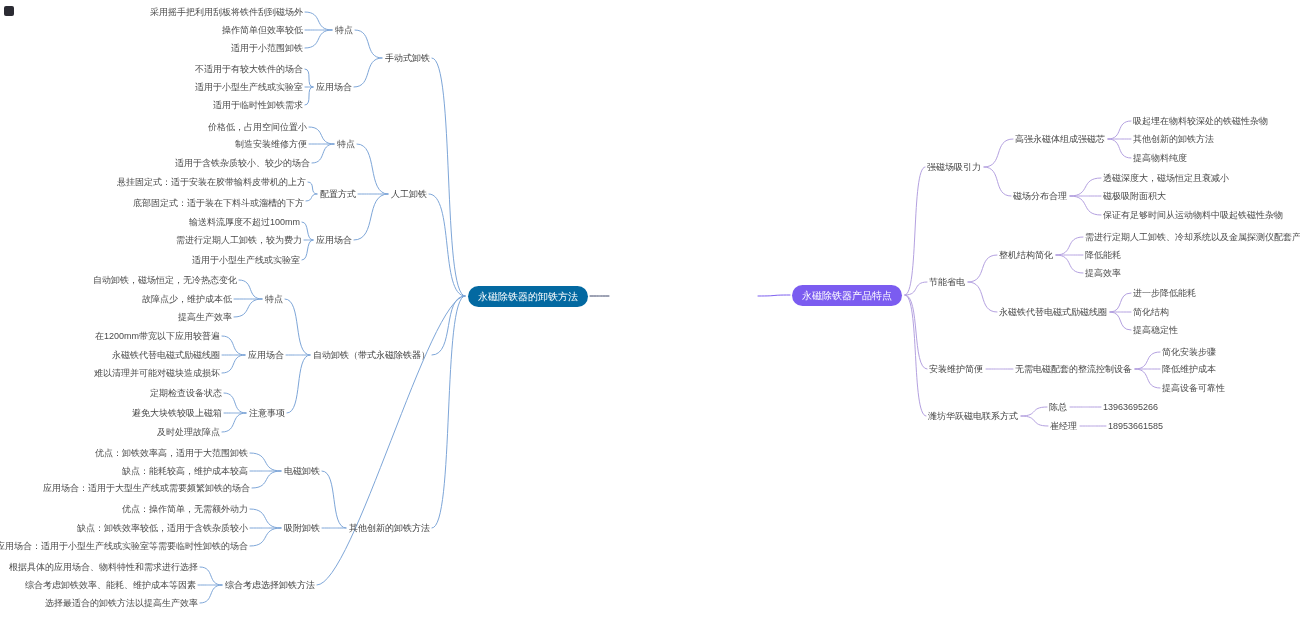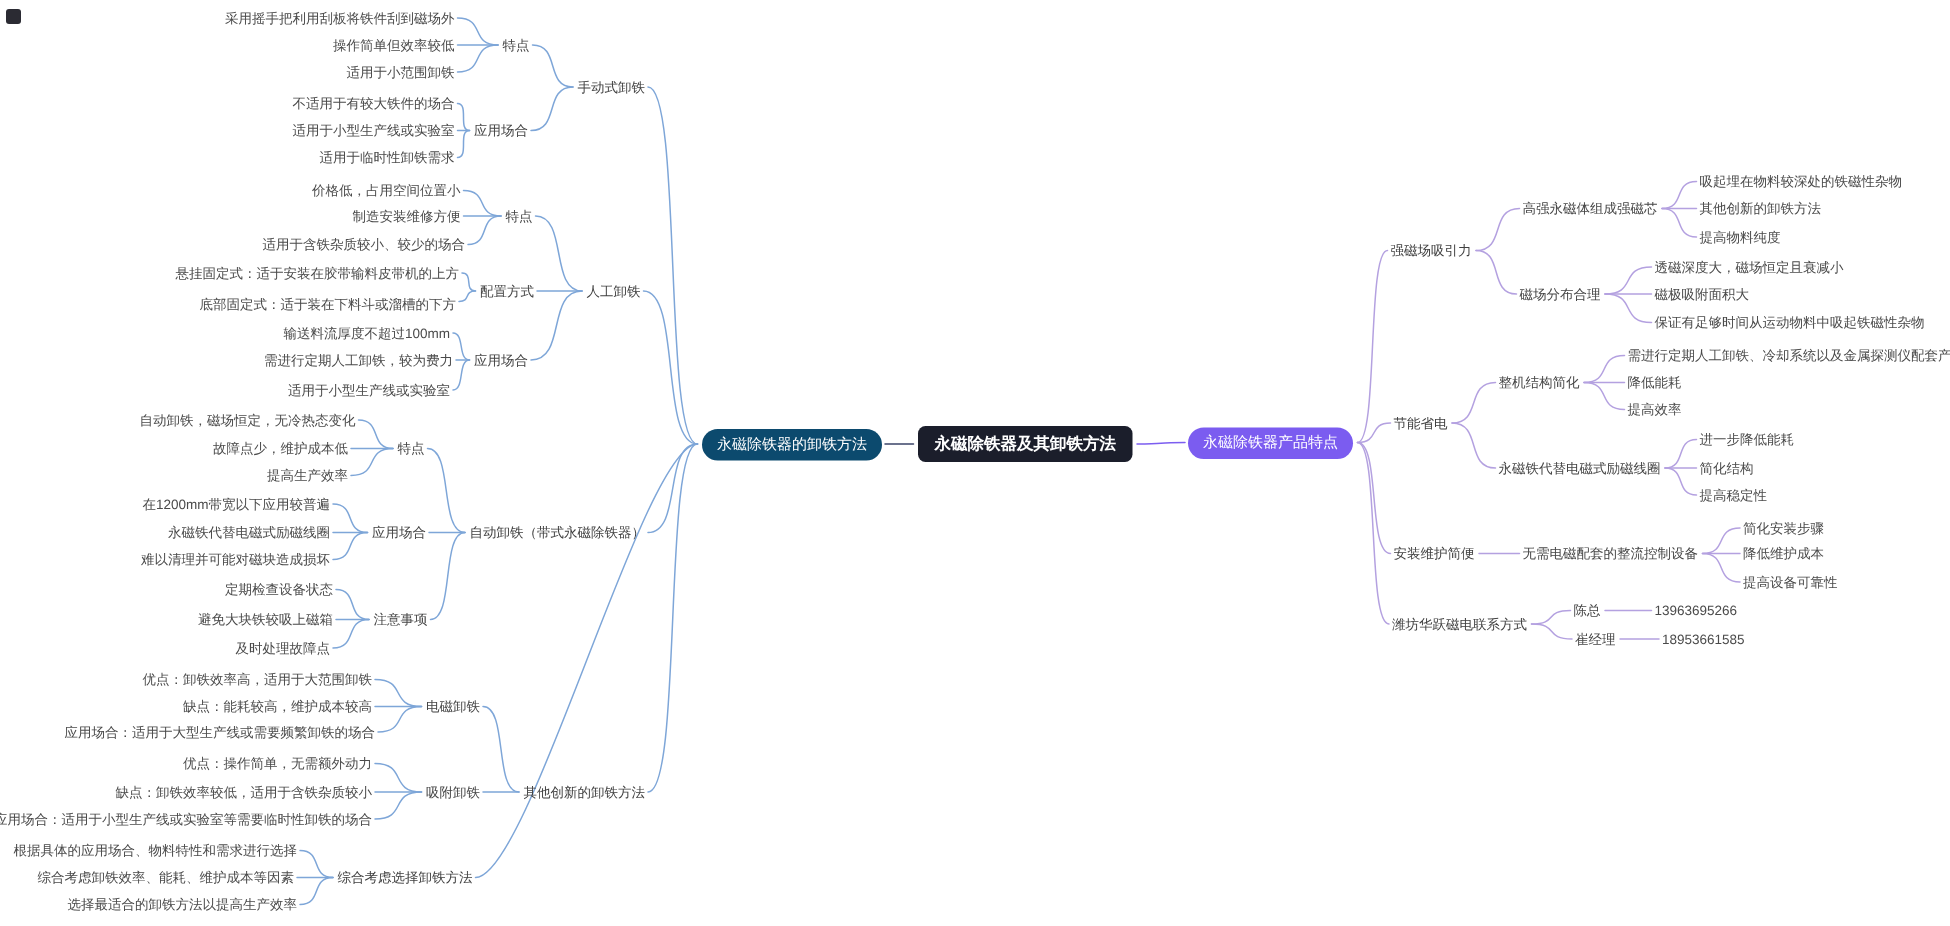--- a/index.html
+++ b/index.html
@@ -13,21 +13,21 @@
     color:#4a4a4a;font-size:9px;line-height:12px;cursor:default;
   }
   .kind-leaf{color:#4a4a4a;}
   .kind-group{color:#454545;}
   .kind-branch{color:#3f3f3f;}
   .kind-center{
     background:#1b1e2b;color:#ffffff;font-size:11px;font-weight:bold;
     line-height:14px;padding:5px 11px;border-radius:5px;
   }
   .kind-pill-blue{
-    background:#0c4a6e;color:#ffffff;font-size:10px;line-height:13px;
+    background:#0369a1;color:#ffffff;font-size:10px;line-height:13px;
     padding:4px 10px;border-radius:11px;
   }
   .kind-pill-purple{
     background:#7b5cf0;color:#ffffff;font-size:10px;line-height:13px;
     padding:4px 10px;border-radius:11px;
   }
   #logo-mark{
     position:absolute;left:4px;top:6px;width:10px;height:10px;
     background:#2b2b33;border-radius:2px;z-index:2;
   }
@@ -109,21 +109,20 @@
       <path d="M 1160 352 C 1142.5 352, 1152.5 369, 1135 369" fill="none" stroke="#b4a1e0" stroke-width="1" stroke-linecap="round"></path>
       <path d="M 1160 369 C 1142.5 369, 1152.5 369, 1135 369" fill="none" stroke="#b4a1e0" stroke-width="1" stroke-linecap="round"></path>
       <path d="M 1160 388 C 1142.5 388, 1152.5 369, 1135 369" fill="none" stroke="#b4a1e0" stroke-width="1" stroke-linecap="round"></path>
       <path d="M 926 416 C 911.3 416, 919.7 295, 905 295" fill="none" stroke="#b4a1e0" stroke-width="1" stroke-linecap="round"></path>
       <path d="M 1047 407 C 1028.8 407, 1039.2 416, 1021 416" fill="none" stroke="#b4a1e0" stroke-width="1" stroke-linecap="round"></path>
       <path d="M 1101 407 C 1079.3 407, 1091.7 407, 1070 407" fill="none" stroke="#b4a1e0" stroke-width="1" stroke-linecap="round"></path>
       <path d="M 1048 426 C 1029.1 426, 1039.9 416, 1021 416" fill="none" stroke="#b4a1e0" stroke-width="1" stroke-linecap="round"></path>
       <path d="M 1106 426 C 1087.8 426, 1098.2 426, 1080 426" fill="none" stroke="#b4a1e0" stroke-width="1" stroke-linecap="round"></path>
     </svg>
   <div id="logo-mark"></div>
-<div class="node kind-center" style="left: 612px; top: 284px;">永磁除铁器及其卸铁方法</div>
     <div class="node kind-pill-blue" style="left: 468px; top: 286px;">永磁除铁器的卸铁方法</div>
     <div class="node kind-pill-purple" style="left: 792px; top: 285px;">永磁除铁器产品特点</div>
     <div class="node kind-branch" style="right: 870px; top: 52px;">手动式卸铁</div>
     <div class="node kind-group" style="right: 947px; top: 24px;">特点</div>
     <div class="node kind-leaf" style="right: 997px; top: 6px;">采用摇手把利用刮板将铁件刮到磁场外</div>
     <div class="node kind-leaf" style="right: 997px; top: 24px;">操作简单但效率较低</div>
     <div class="node kind-leaf" style="right: 997px; top: 42px;">适用于小范围卸铁</div>
     <div class="node kind-group" style="right: 948px; top: 81px;">应用场合</div>
     <div class="node kind-leaf" style="right: 997px; top: 63px;">不适用于有较大铁件的场合</div>
     <div class="node kind-leaf" style="right: 997px; top: 81px;">适用于小型生产线或实验室</div>

